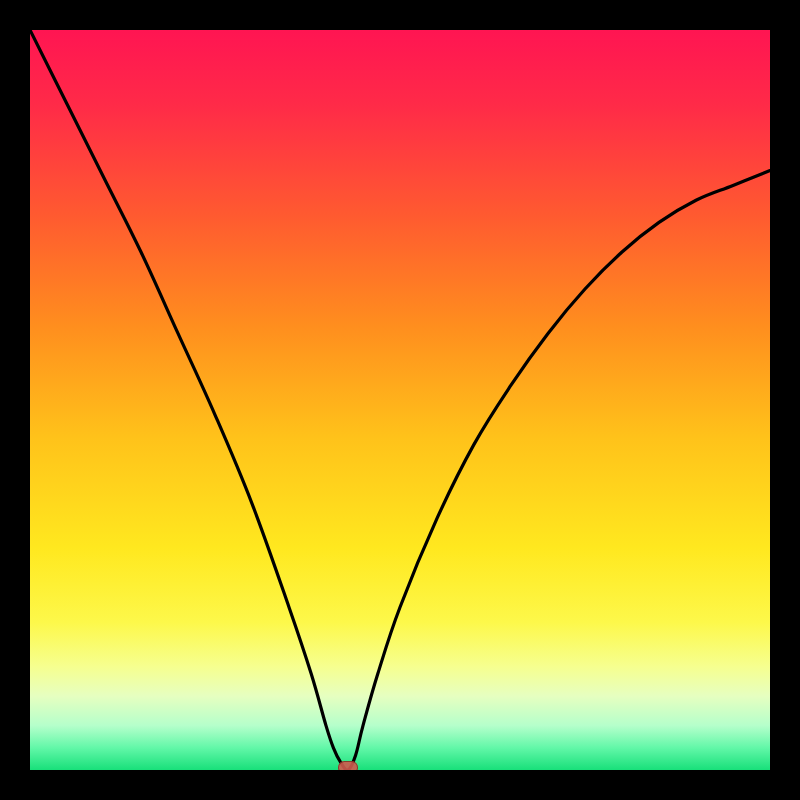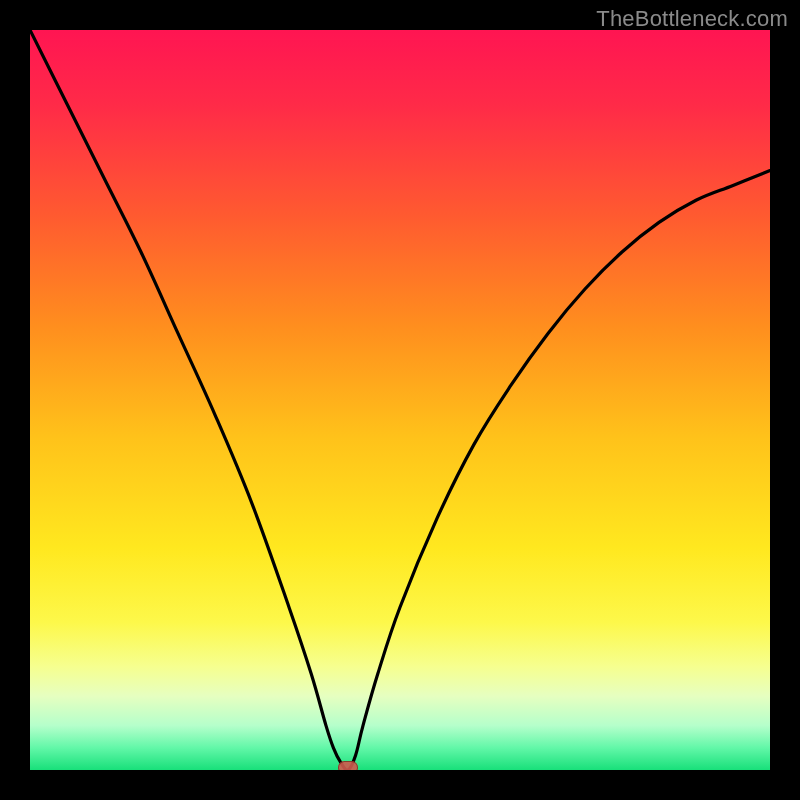--- a/index.html
+++ b/index.html
@@ -87,15 +87,14 @@
     </svg>
 
     <svg class="curve-svg" viewBox="0 0 740 740" preserveAspectRatio="none">
       <path id="curvePath" d="M 0 0 C 6.66 13.32, 23.68 47.36, 37 74 C 50.32 100.64, 60.68 121.36, 74 148 C 87.32 174.64, 97.68 194.028, 111 222 C 124.32 249.972, 134.68 274.096, 148 303.40000000000003 C 161.32 332.70400000000006, 171.68 354.164, 185 384.8 C 198.32 415.43600000000004, 208.68 438.968, 222 473.6 C 235.32 508.232, 248.344 546.5640000000001, 259 577.2 C 269.656 607.836, 274.53999999999996 622.4879999999999, 281.2 643.8 C 287.86 665.112, 292.004 682.28, 296 695.6 C 299.996 708.9200000000001, 300.736 711.14, 303.4 717.8 C 306.06399999999996 724.4599999999999, 308.136 728.604, 310.8 732.6 C 313.464 736.596, 315.536 741.332, 318.2 740 C 320.864 738.668, 322.93600000000004 733.192, 325.6 725.2 C 328.264 717.2080000000001, 329.004 710.2520000000001, 333 695.6 C 336.996 680.948, 341.13999999999993 665.112, 347.79999999999995 643.8 C 354.46 622.4879999999999, 359.344 605.172, 370 577.2 C 380.656 549.2280000000001, 393.68000000000006 517.704, 407.00000000000006 488.4 C 420.32000000000005 459.09599999999995, 430.68 438.376, 444 414.4 C 457.32 390.424, 467.68 375.17999999999995, 481 355.2 C 494.32 335.22, 504.68 320.716, 518 303.40000000000003 C 531.32 286.08400000000006, 541.68 273.652, 555 259 C 568.32 244.34799999999998, 578.68 233.988, 592 222 C 605.32 210.012, 615.68 201.724, 629 192.39999999999998 C 642.32 183.07599999999996, 652.68 176.85999999999993, 666 170.19999999999993 C 679.32 163.53999999999994, 689.68 160.72799999999998, 703 155.39999999999998 C 716.32 150.07199999999997, 733.34 143.26399999999992, 740 140.5999999999999" fill="none" stroke="#000000" stroke-width="3.2" stroke-linecap="round" stroke-linejoin="round"></path>
     </svg>
 
     <div class="marker" id="marker" style="left: 308.2px; top: 731px; background: rgb(207, 90, 78); box-shadow: rgb(138, 47, 38) 0px 0px 0px 1px inset;"></div>
 
   </div>
 
-  <div class="watermark">TheBottleneck.com</div>
 
 </div>
 
 </body></html>

